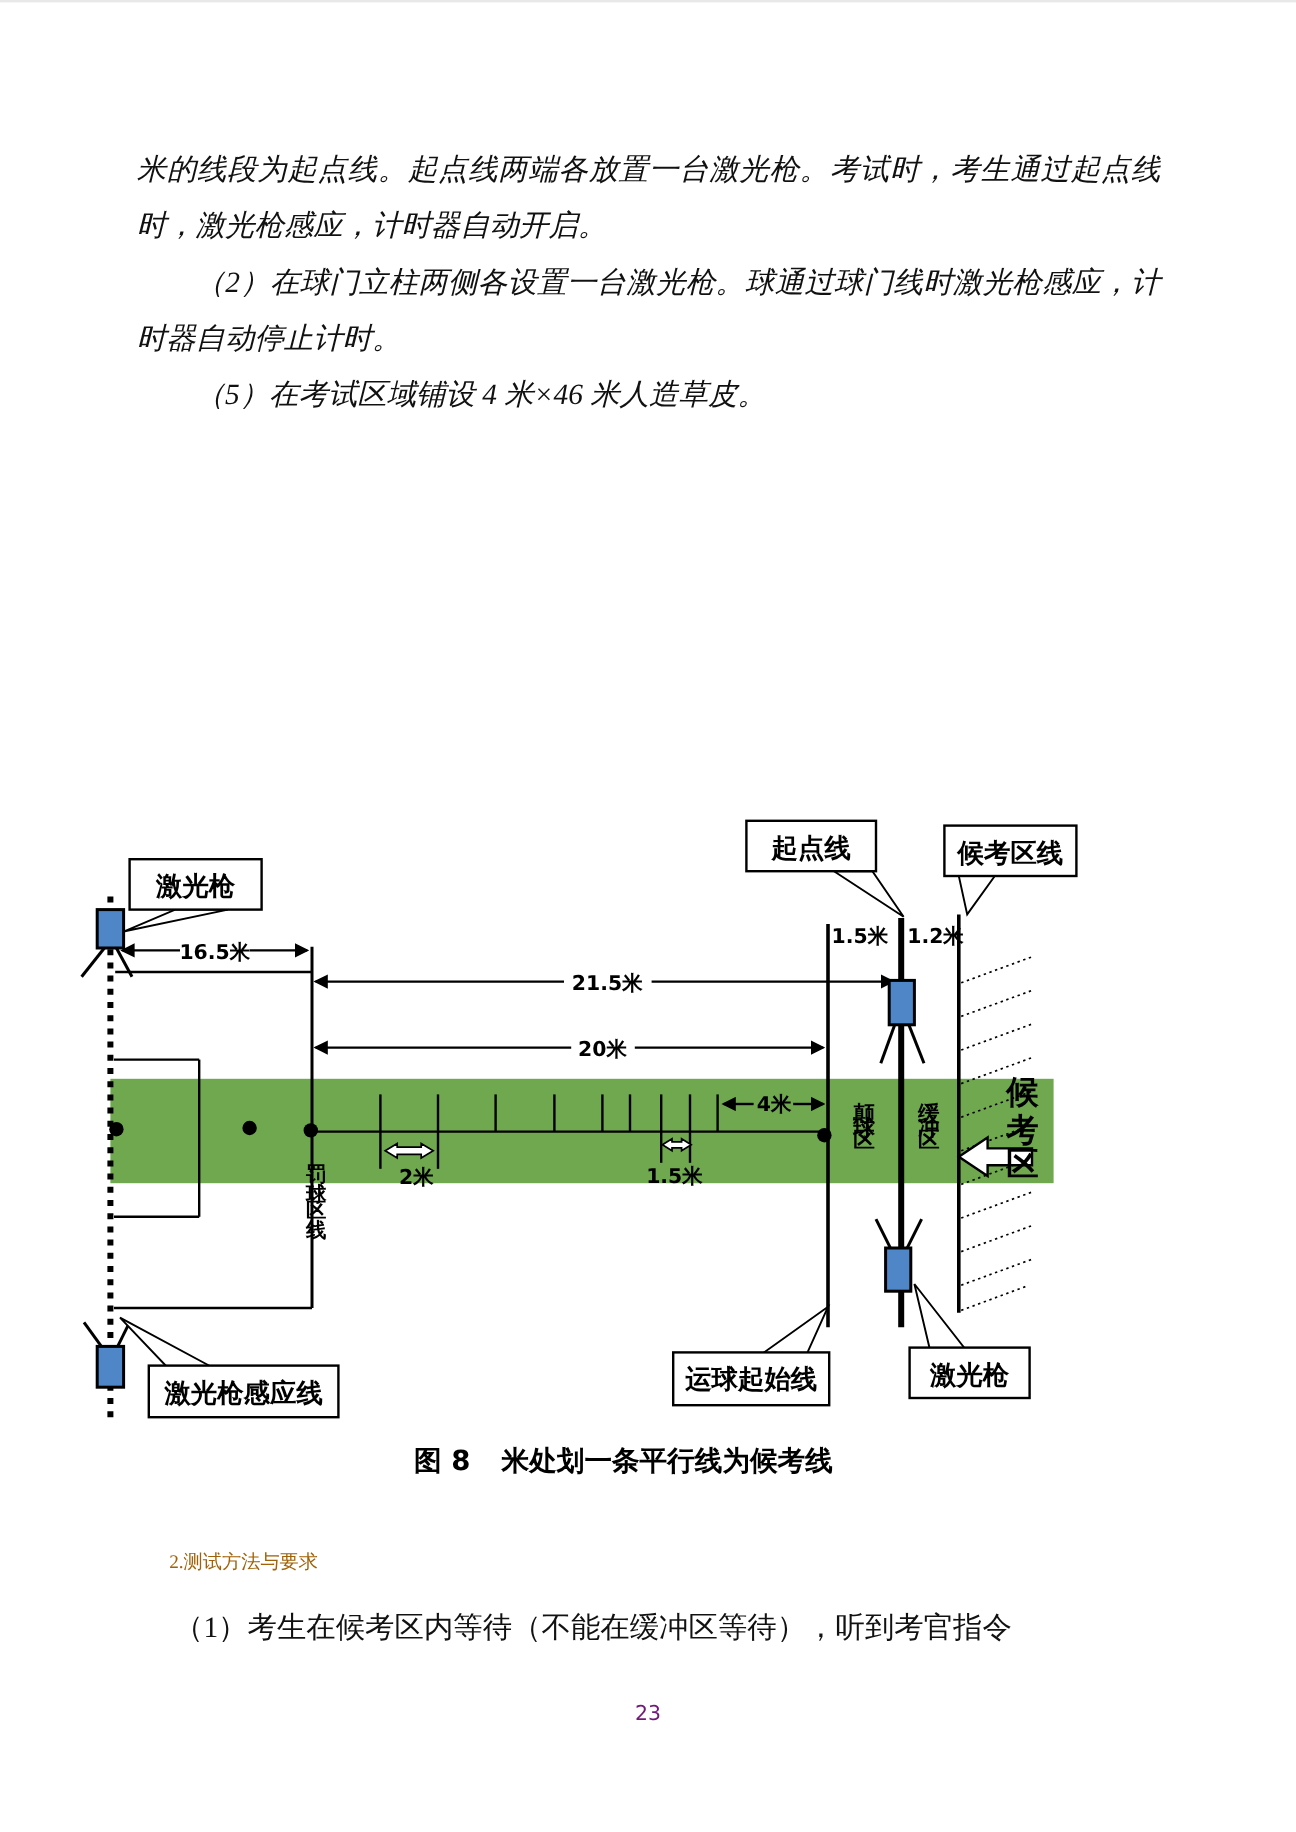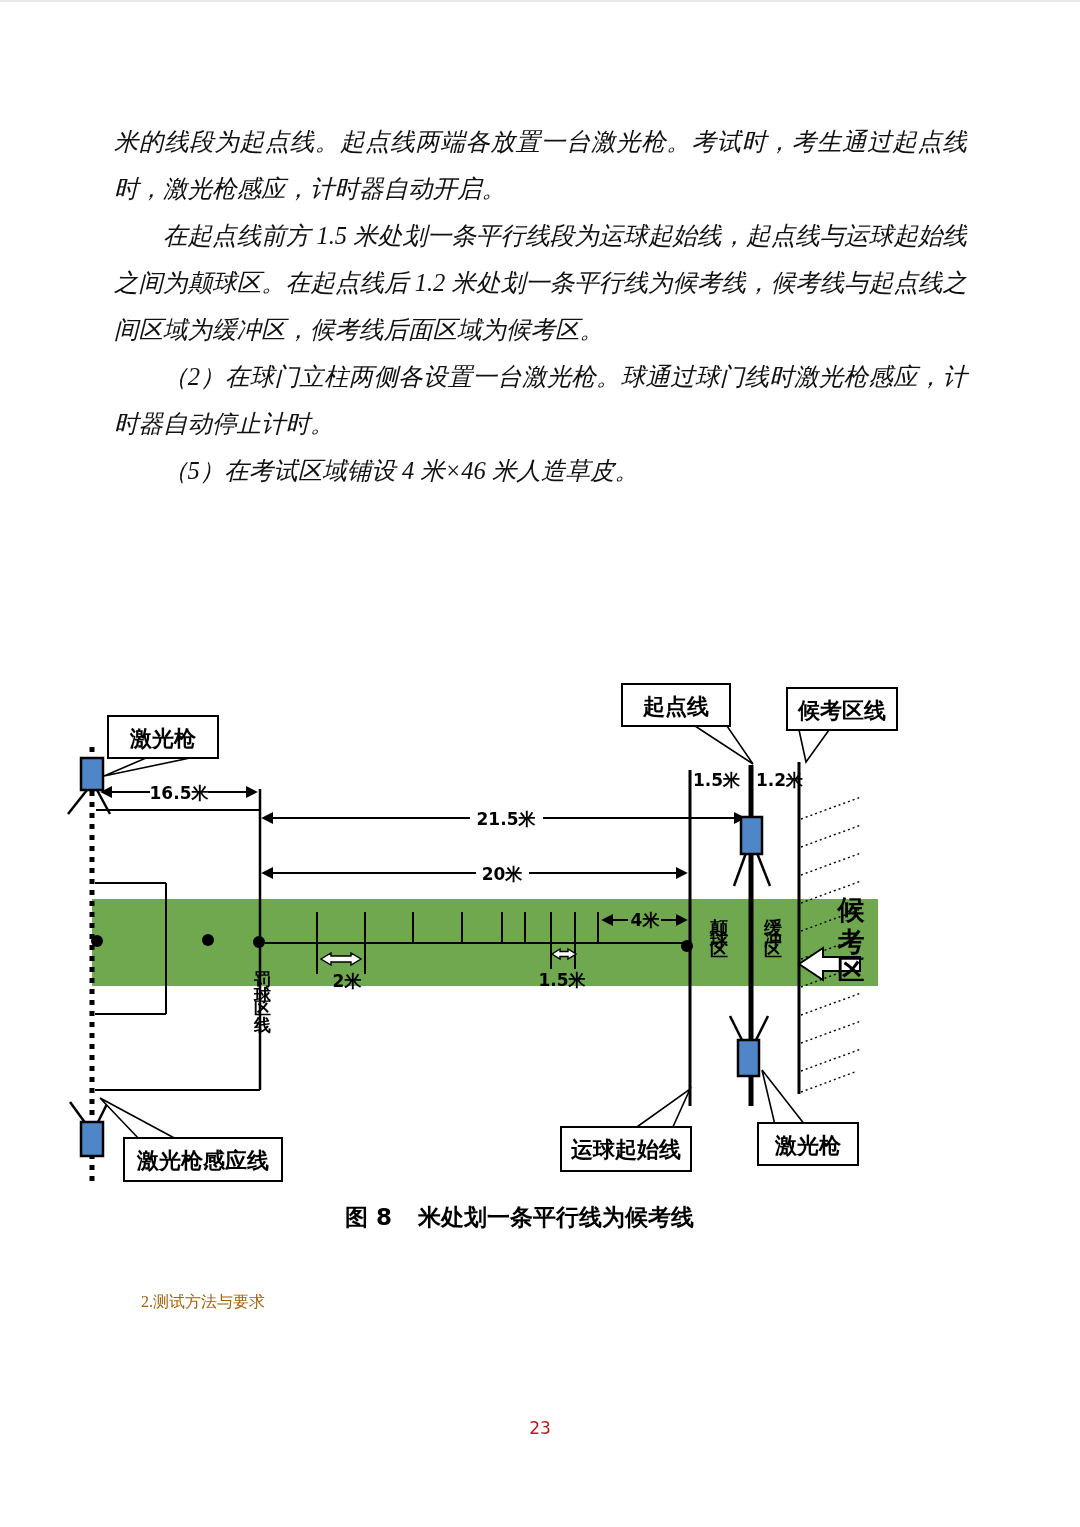--- a/index.html
+++ b/index.html
@@ -32,32 +32,31 @@
   .calloutlabel{font-size:22px;}
   .caption{
     position:absolute;left:345px;top:1200px;font-size:23px;font-weight:bold;
     font-family:"DejaVu Sans","Liberation Sans",sans-serif;color:#000;z-index:3;
   }
   .caption .cap-title{margin-left:26px;}
   .sec-heading{position:absolute;left:141px;top:1290px;font-size:16px;color:#a16207;}
   .sec-item{position:absolute;left:145px;top:1337px;font-size:24.5px;color:#111;white-space:nowrap;}
   .pagenum{
     position:absolute;left:0;top:1416px;width:1080px;text-align:center;
-    font-size:17px;color:#b91c1c;
+    font-size:17px;color:#701a75;
     font-family:"DejaVu Sans","Liberation Sans",sans-serif;
   }
 </style>
 </head>
 <body>
 
 <div class="page">
 
   <div class="bodytext">
     <p>米的线段为起点线。起点线两端各放置一台激光枪。考试时，考生通过起点线时，激光枪感应，计时器自动开启。</p>
-    <p class="indent">在起点线前方 1.5 米处划一条平行线段为运球起始线，起点线与运球起始线之间为颠球区。在起点线后 1.2 米处划一条平行线为候考线，候考线与起点线之间区域为缓冲区，候考线后面区域为候考区。</p>
     <p class="indent">（2）在球门立柱两侧各设置一台激光枪。球通过球门线时激光枪感应，计时器自动停止计时。</p>
     <p class="indent">（5）在考试区域铺设 4 米×46 米人造草皮。</p>
   </div>
 
   <svg class="diagram" width="1080" height="1527" viewBox="0 0 1080 1527">
     <defs>
       <marker id="ah" viewBox="0 0 10 10" refX="8.5" refY="5" markerWidth="6" markerHeight="6" orient="auto-start-reverse">
         <path d="M0,0 L10,5 L0,10 z" fill="#000"></path>
       </marker>
     </defs>
@@ -196,16 +195,17 @@
   <div class="vtext zone-small" style="left:252px;top:955px;">罚球区线</div>
   <div class="vtext zone-mid" style="left:707px;top:901px;">颠球区</div>
   <div class="vtext zone-mid" style="left:761px;top:901px;">缓冲区</div>
   <div class="vtext zone-big" style="left:833px;top:874px;">候考区</div>
 
   <div class="caption">
     <span class="cap-label">图 8</span><span class="cap-title">米处划一条平行线为候考线</span>
   </div>
 
   <div class="sec-heading">2.测试方法与要求</div>
+  <div class="sec-item">（1）考生在候考区内等待（不能在缓冲区等待），听到考官指令</div>
 
   <div class="pagenum">23</div>
 
 </div>
 
 </body></html>

